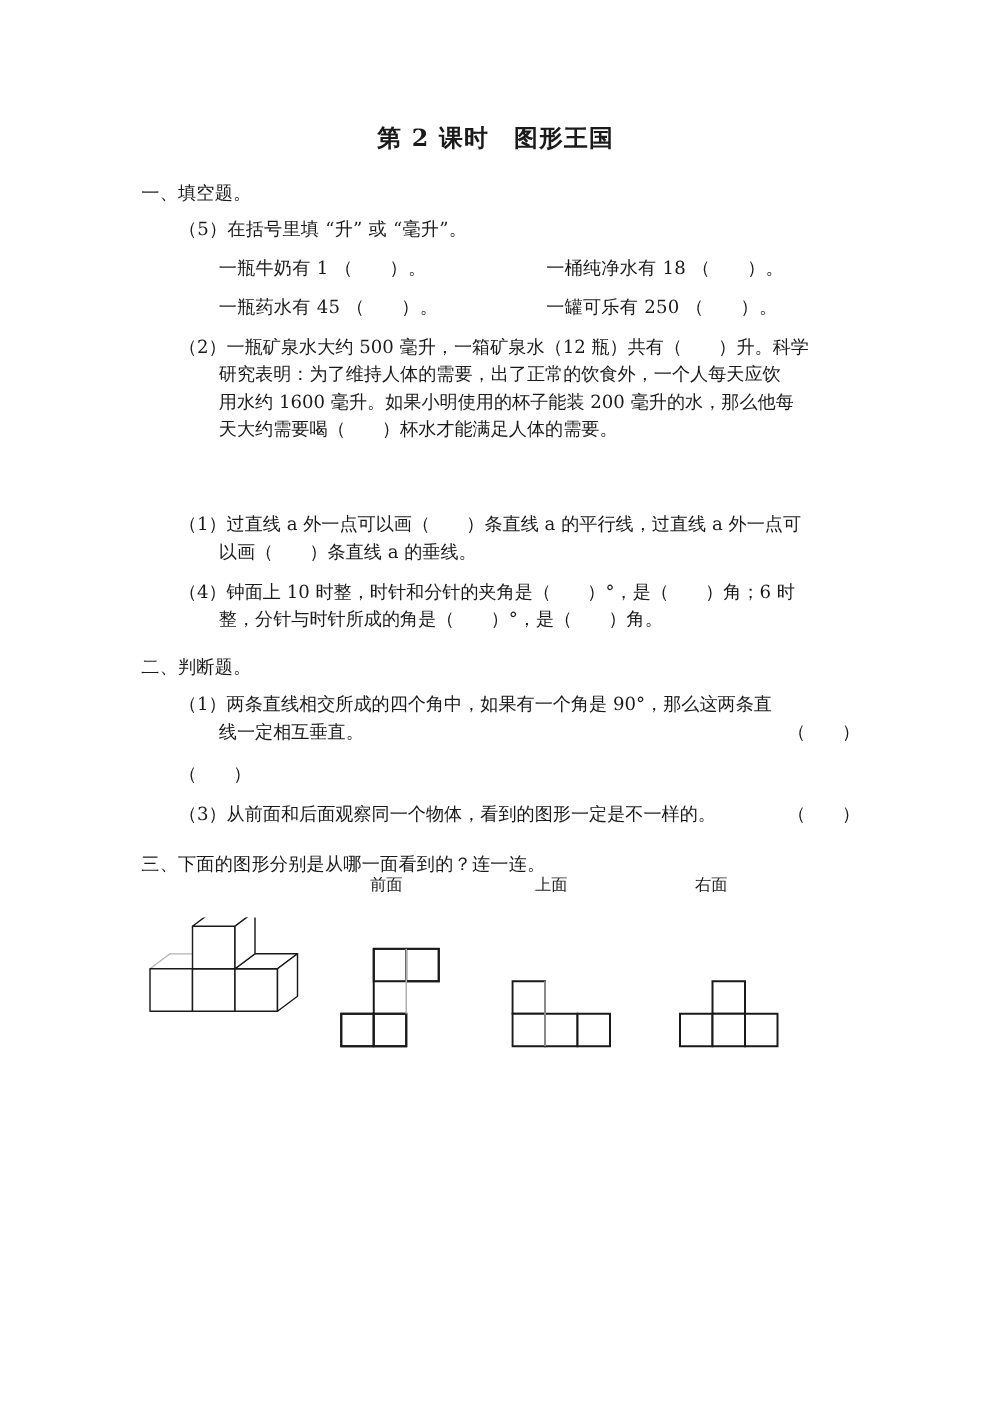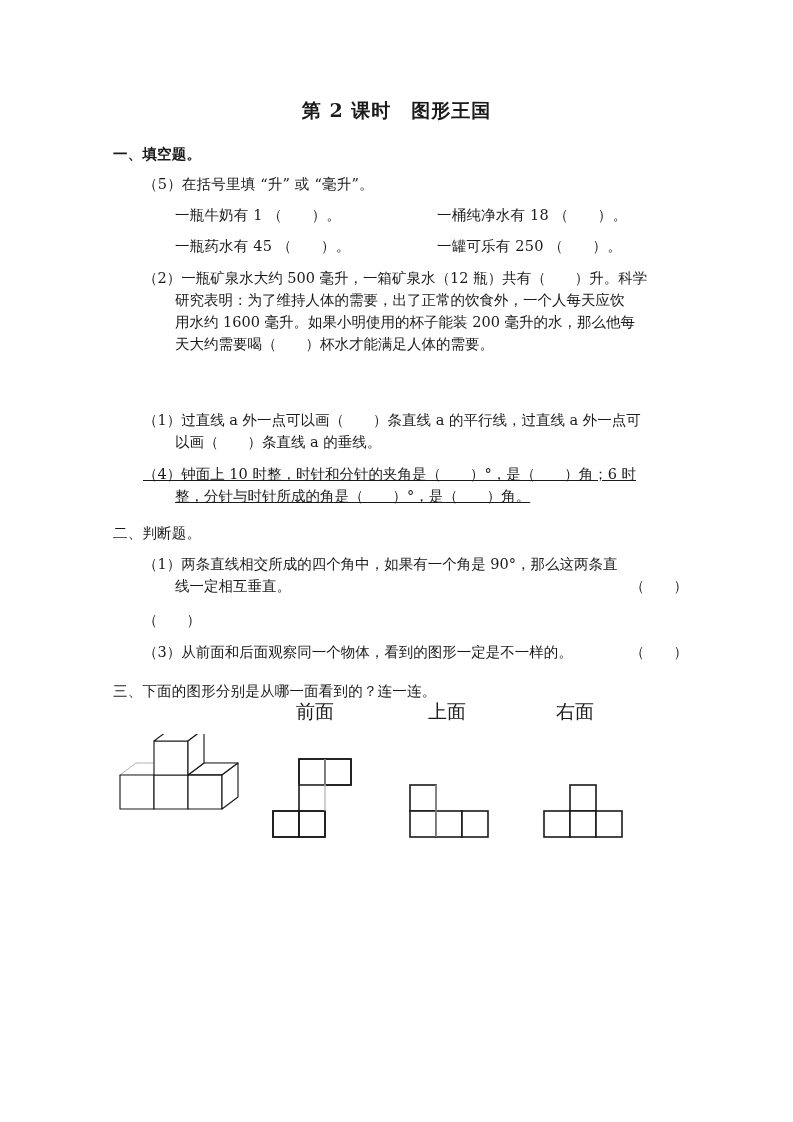--- a/index.html
+++ b/index.html
@@ -87,57 +87,57 @@
     padding-left: 32px;
   }
   .hangtext .l2.flexline {
     display: flex;
     justify-content: space-between;
   }
 
   
   .view-label {
     position: absolute;
-    font-size: 19px;
+    font-size: 13px;
     white-space: nowrap;
     font-family: Liberation Serif, serif;
   }
 
   svg { display: block; }
   .fig-wrap { position: absolute; }
 </style>
 </head>
 <body>
 
 <div class="page">
 
   <div class="doc-title">第 2 课时　图形王国</div>
 
-  <div class="section-head" style="top:145px;font-weight:bold;">一、填空题。</div>
+  <div class="section-head" style="top:145px;">一、填空题。</div>
 
   <div class="qline" style="top:174px;">（5）在括号里填 “升” 或 “毫升”。</div>
 
   <div class="indent2 colA" style="top:205px;">一瓶牛奶有 1 （　　）。</div>
   <div class="indent2 colB" style="top:205px;">一桶纯净水有 18 （　　）。</div>
   <div class="indent2 colA" style="top:236px;">一瓶药水有 45 （　　）。</div>
   <div class="indent2 colB" style="top:236px;">一罐可乐有 250 （　　）。</div>
 
   <div class="hangtext" style="top:267px;">
     <span class="qtext">（2）一瓶矿泉水大约 500 毫升，一箱矿泉水（12 瓶）共有（　　）升。科学</span>
     <span class="l2">研究表明：为了维持人体的需要，出了正常的饮食外，一个人每天应饮</span>
     <span class="l2">用水约 1600 毫升。如果小明使用的杯子能装 200 毫升的水，那么他每</span>
     <span class="l2">天大约需要喝（　　）杯水才能满足人体的需要。</span>
   </div>
 
   <div class="hangtext" style="top:409px;">
     <span class="qtext">（1）过直线 a 外一点可以画（　　）条直线 a 的平行线，过直线 a 外一点可</span>
     <span class="l2">以画（　　）条直线 a 的垂线。</span>
   </div>
 
-  <div class="hangtext" style="top:463px;text-decoration:underline;">
+  <div class="hangtext" style="top:463px;">
     <span class="qtext">（4）钟面上 10 时整，时针和分针的夹角是（　　）°，是（　　）角；6 时</span>
     <span class="l2">整，分针与时针所成的角是（　　）°，是（　　）角。</span>
   </div>
 
   <div class="section-head" style="top:524px;">二、判断题。</div>
 
   <div class="hangtext" style="top:553px;">
     <span class="qtext">（1）两条直线相交所成的四个角中，如果有一个角是 90°，那么这两条直</span>
     <span class="l2 flexline">
       <span>线一定相互垂直。</span>

